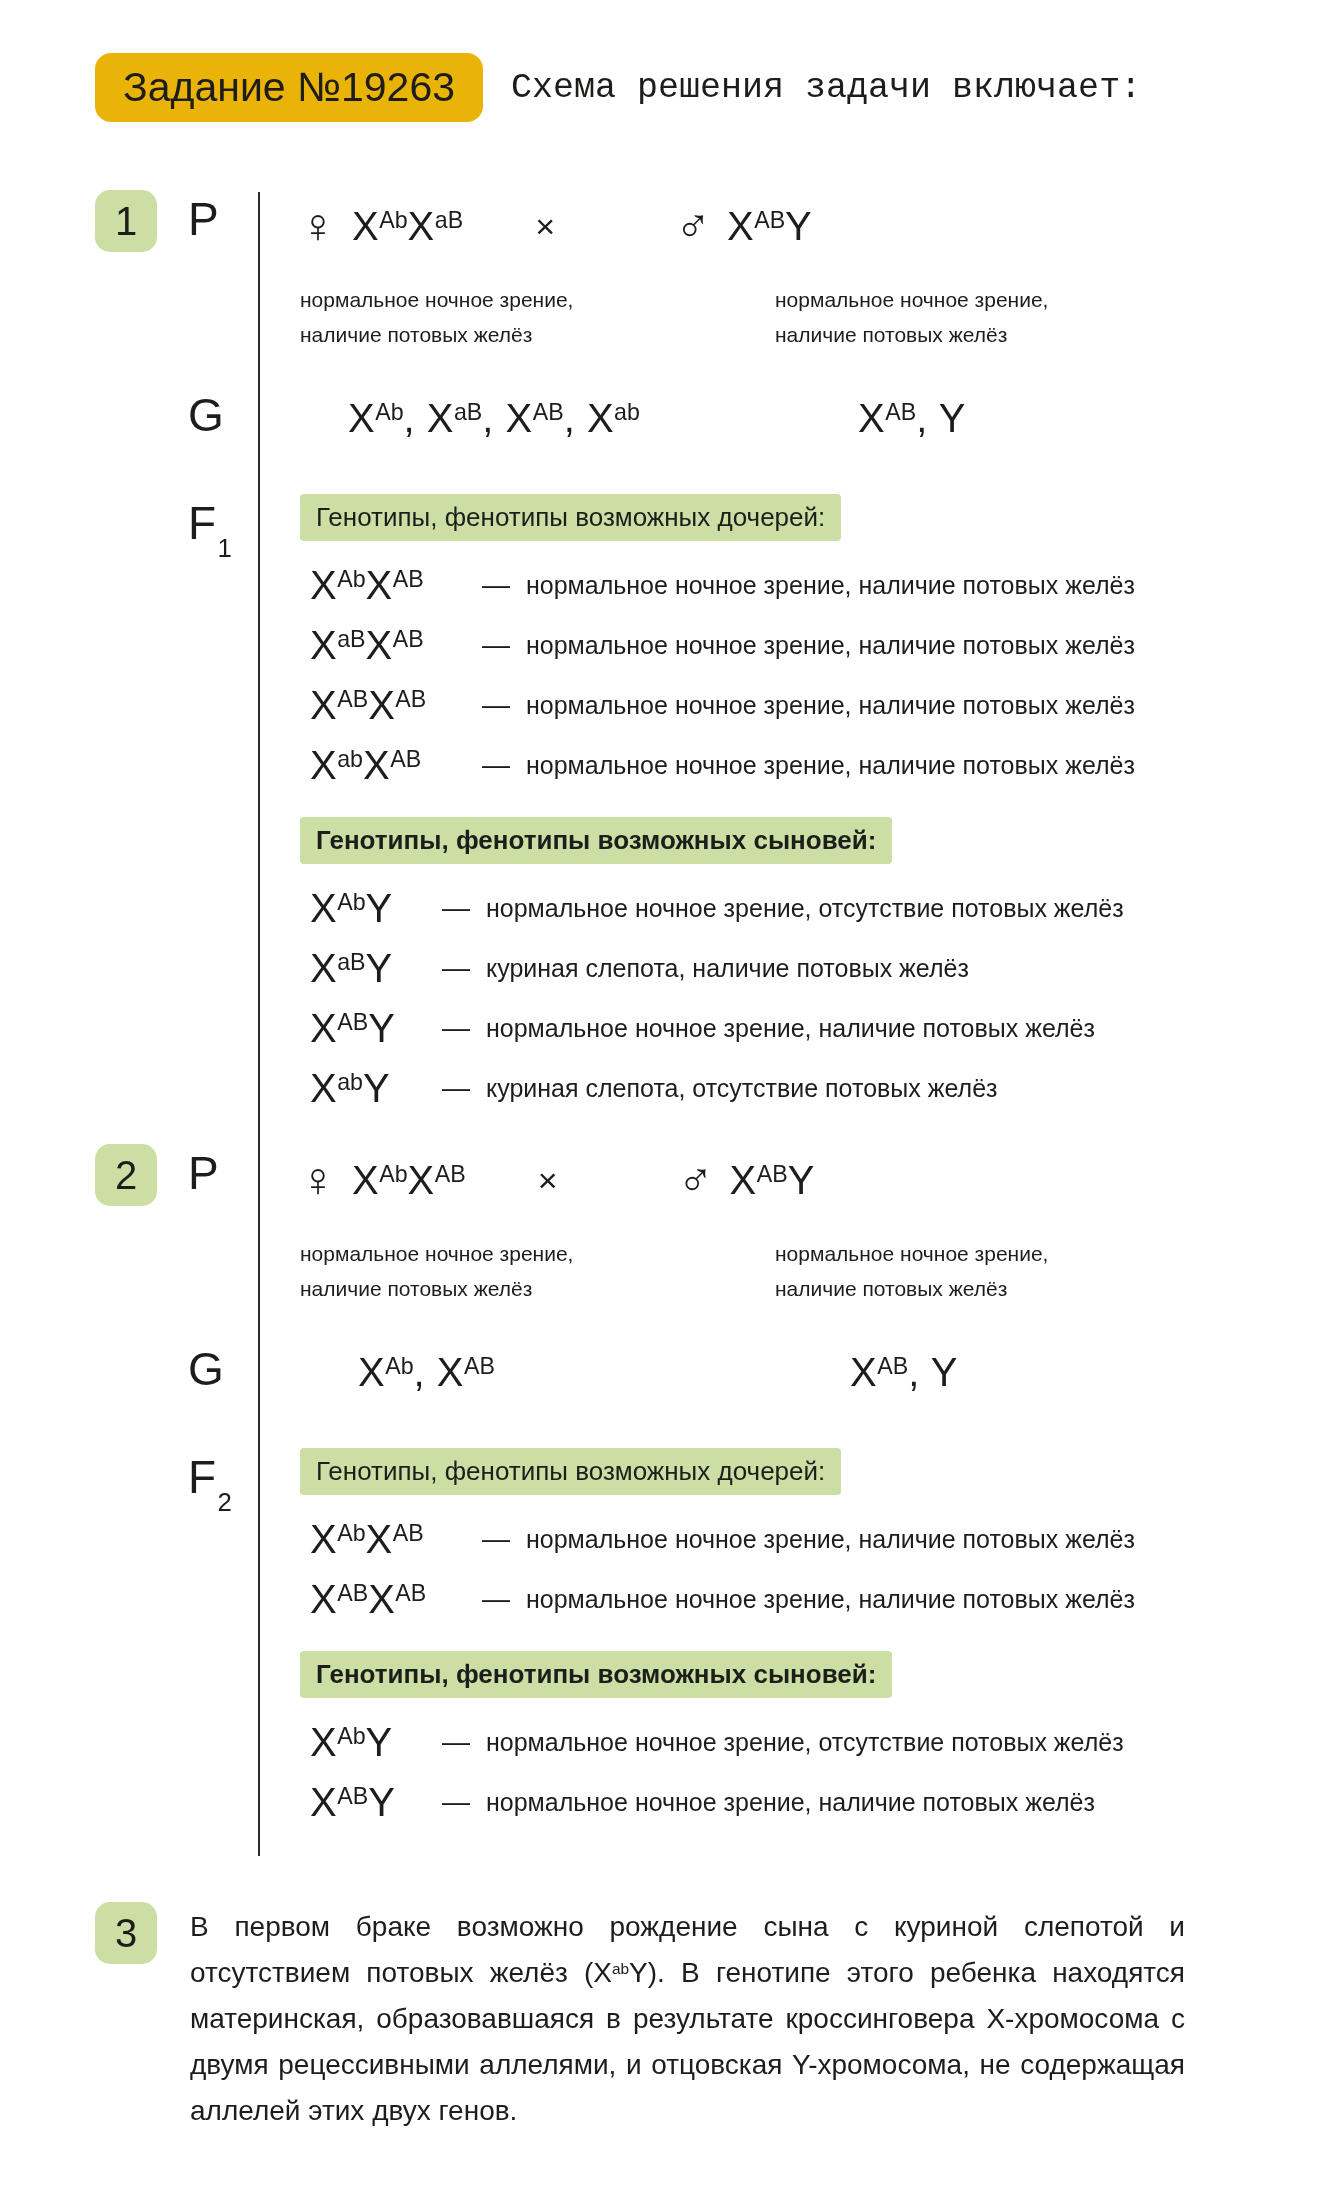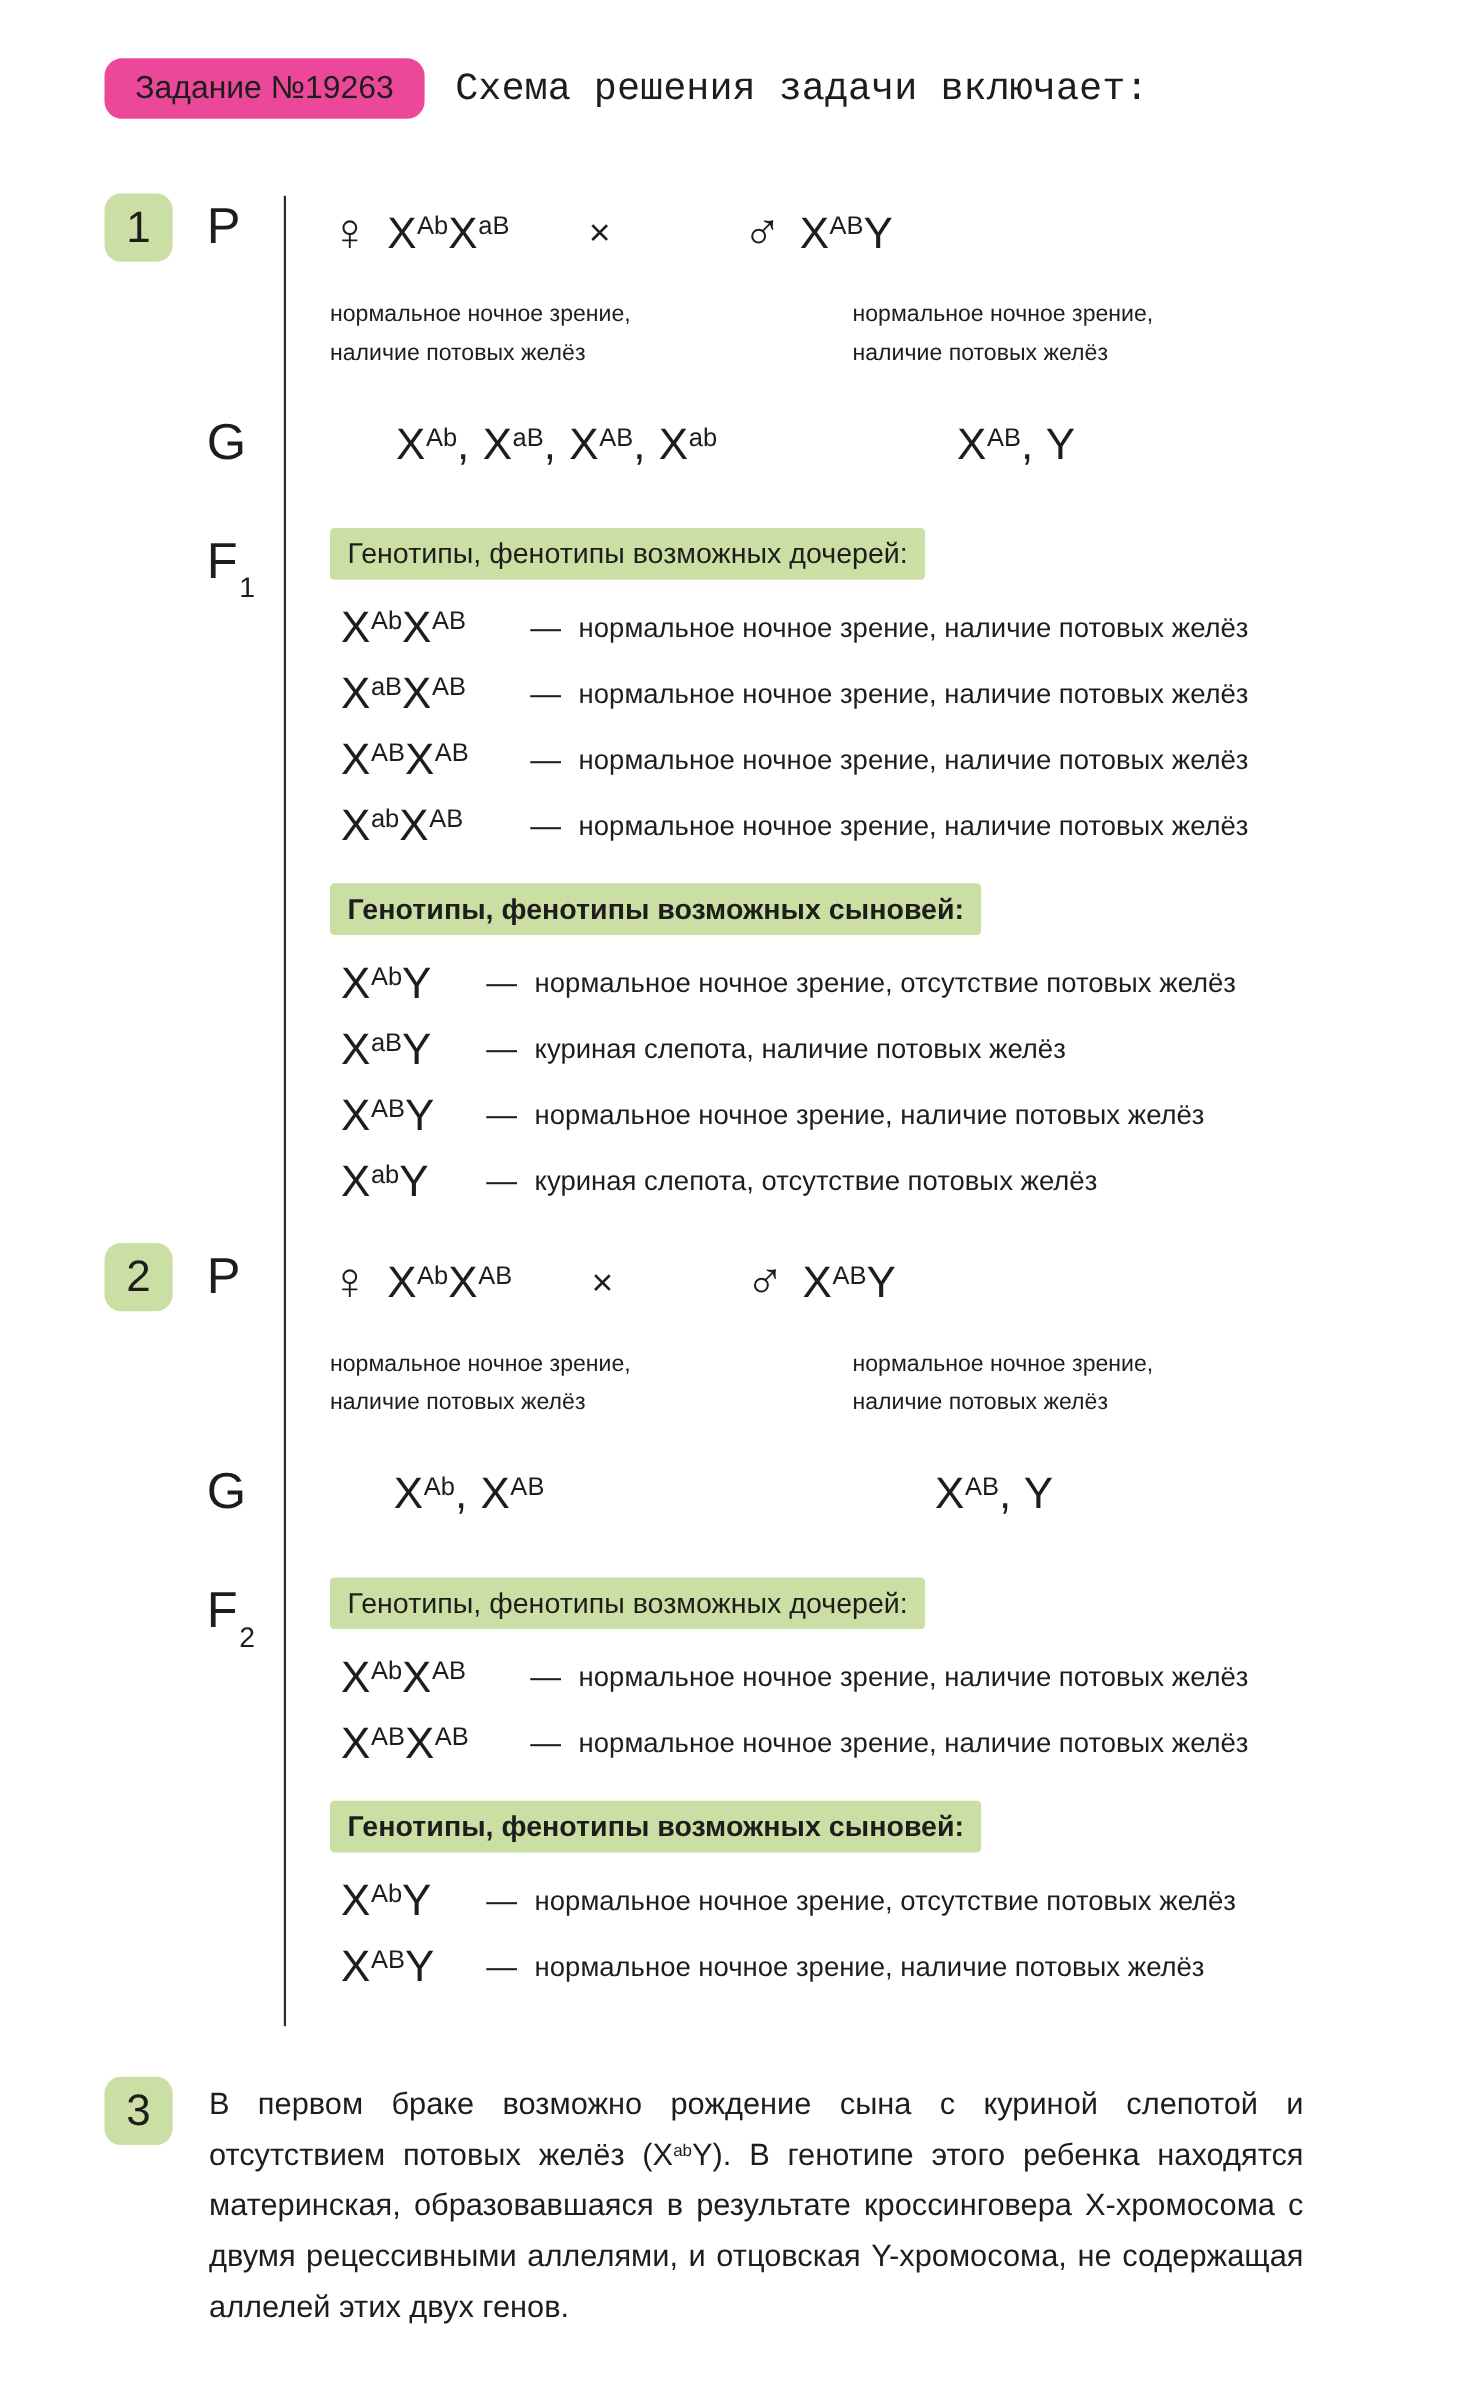--- a/index.html
+++ b/index.html
@@ -3,22 +3,22 @@
 <meta charset="utf-8">
 <style>
   html,body{margin:0;padding:0;background:#ffffff;}
   body{
     width:1325px;height:2188px;overflow:hidden;
     font-family:"Liberation Sans","DejaVu Sans",sans-serif;
     color:#1d1d1b;position:relative;
   }
   .header{margin:53px 0 0 95px;display:flex;align-items:center;gap:28px;}
   .badge-title{
-    background:#ec4899;border-radius:16px;padding:11px 28px;
-    font-size:29px;font-weight:500;white-space:nowrap;
+    background:#eab308;border-radius:16px;padding:11px 28px;
+    font-size:41px;font-weight:500;white-space:nowrap;
   }
   .header-title{font-size:35px;font-weight:500;white-space:nowrap;font-family:Liberation Mono, monospace;}
 
   
   .pedigree{margin:68px 0 0 95px;position:relative;padding-bottom:4px;}
   .vline{position:absolute;left:163px;top:2px;bottom:6px;width:2px;background:#2b2b29;}
 
   .row{display:flex;}
   .rowhead{flex:0 0 163px;position:relative;}
   .num-badge{
@@ -34,21 +34,21 @@
   .sex-icon{font-size:48px;line-height:1;margin-right:16px;}
   .genotype{font-size:40px;font-weight:400;white-space:nowrap;letter-spacing:0.5px;}
   .genotype sup{font-size:0.58em;position:relative;top:-0.48em;vertical-align:baseline;line-height:0;letter-spacing:0;}
   .cross{font-size:34px;margin-left:72px;margin-right:120px;}
   .phenos{display:flex;margin-top:20px;font-size:21px;line-height:35px;}
   .pheno{width:475px;}
   .p-row{margin-bottom:34px;}
 
   .g-row{margin-bottom:44px;}
   .gametes{display:flex;align-items:center;height:64px;}
-  .gam-mother{margin-left:60px;width:500px;}
+  .gam-mother{margin-left:48px;width:500px;}
   .gam-father{margin-left:10px;}
   .sec2 .gam-mother{margin-left:58px;width:482px;}
 
   .green-label{
     display:inline-block;background:#cbdfa4;border-radius:4px;
     padding:8px 16px;font-size:26px;margin:0 0 20px 0;
   }
   .sons-label{margin-top:16px;font-weight:bold;}
   .offspring-row{display:flex;align-items:center;margin:0 0 12px 10px;height:48px;}
   .geno-col{min-width:172px;}

